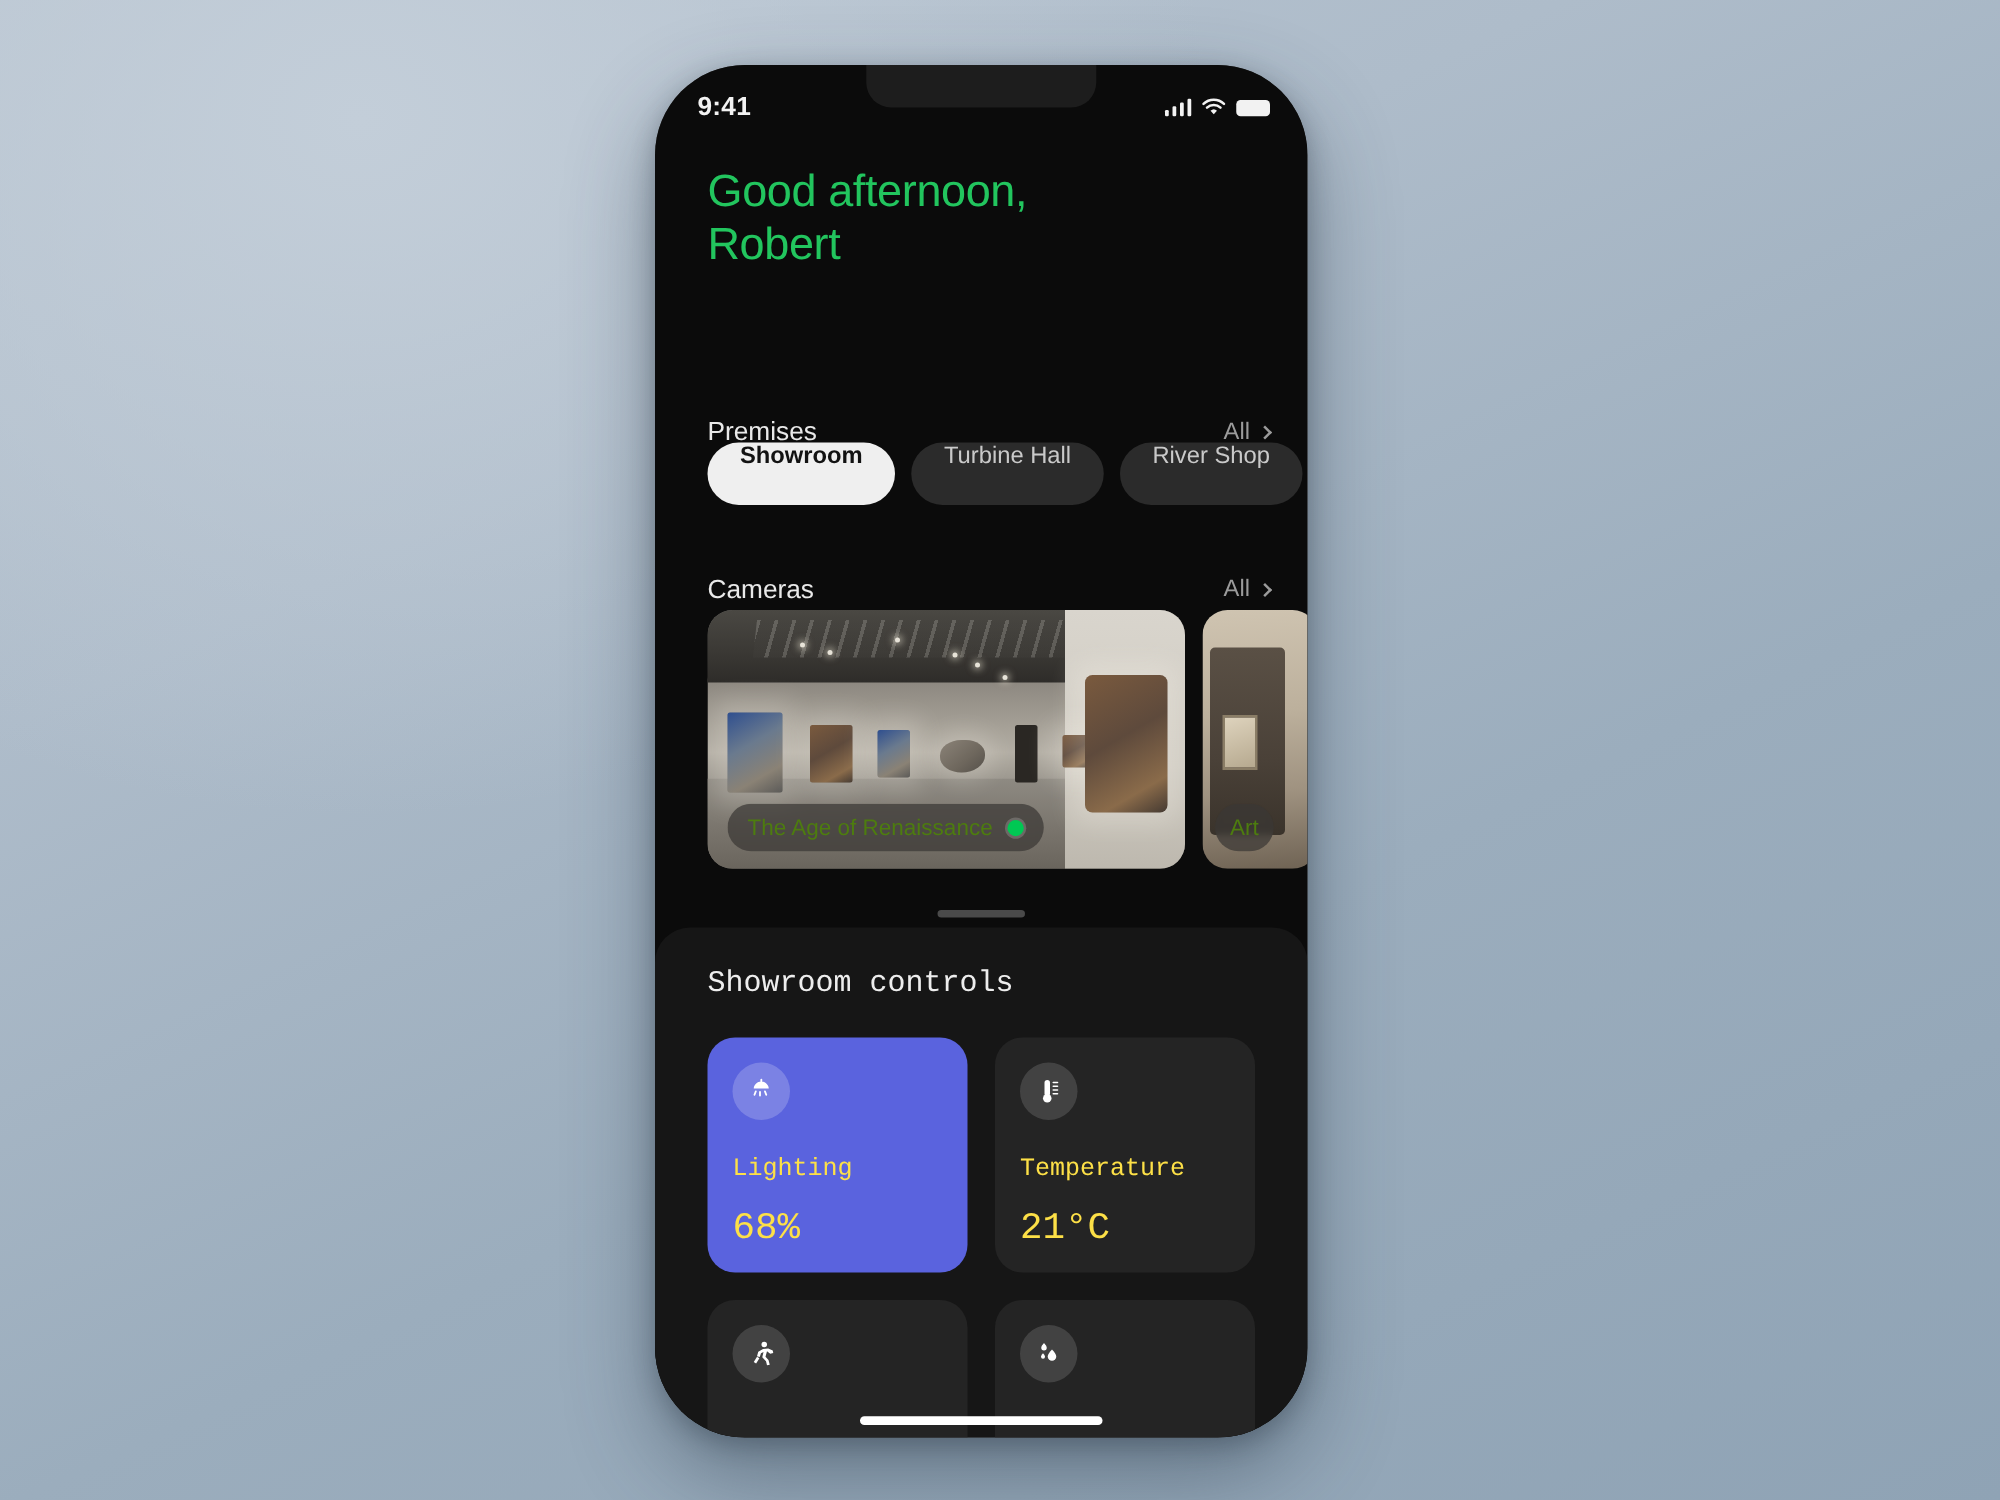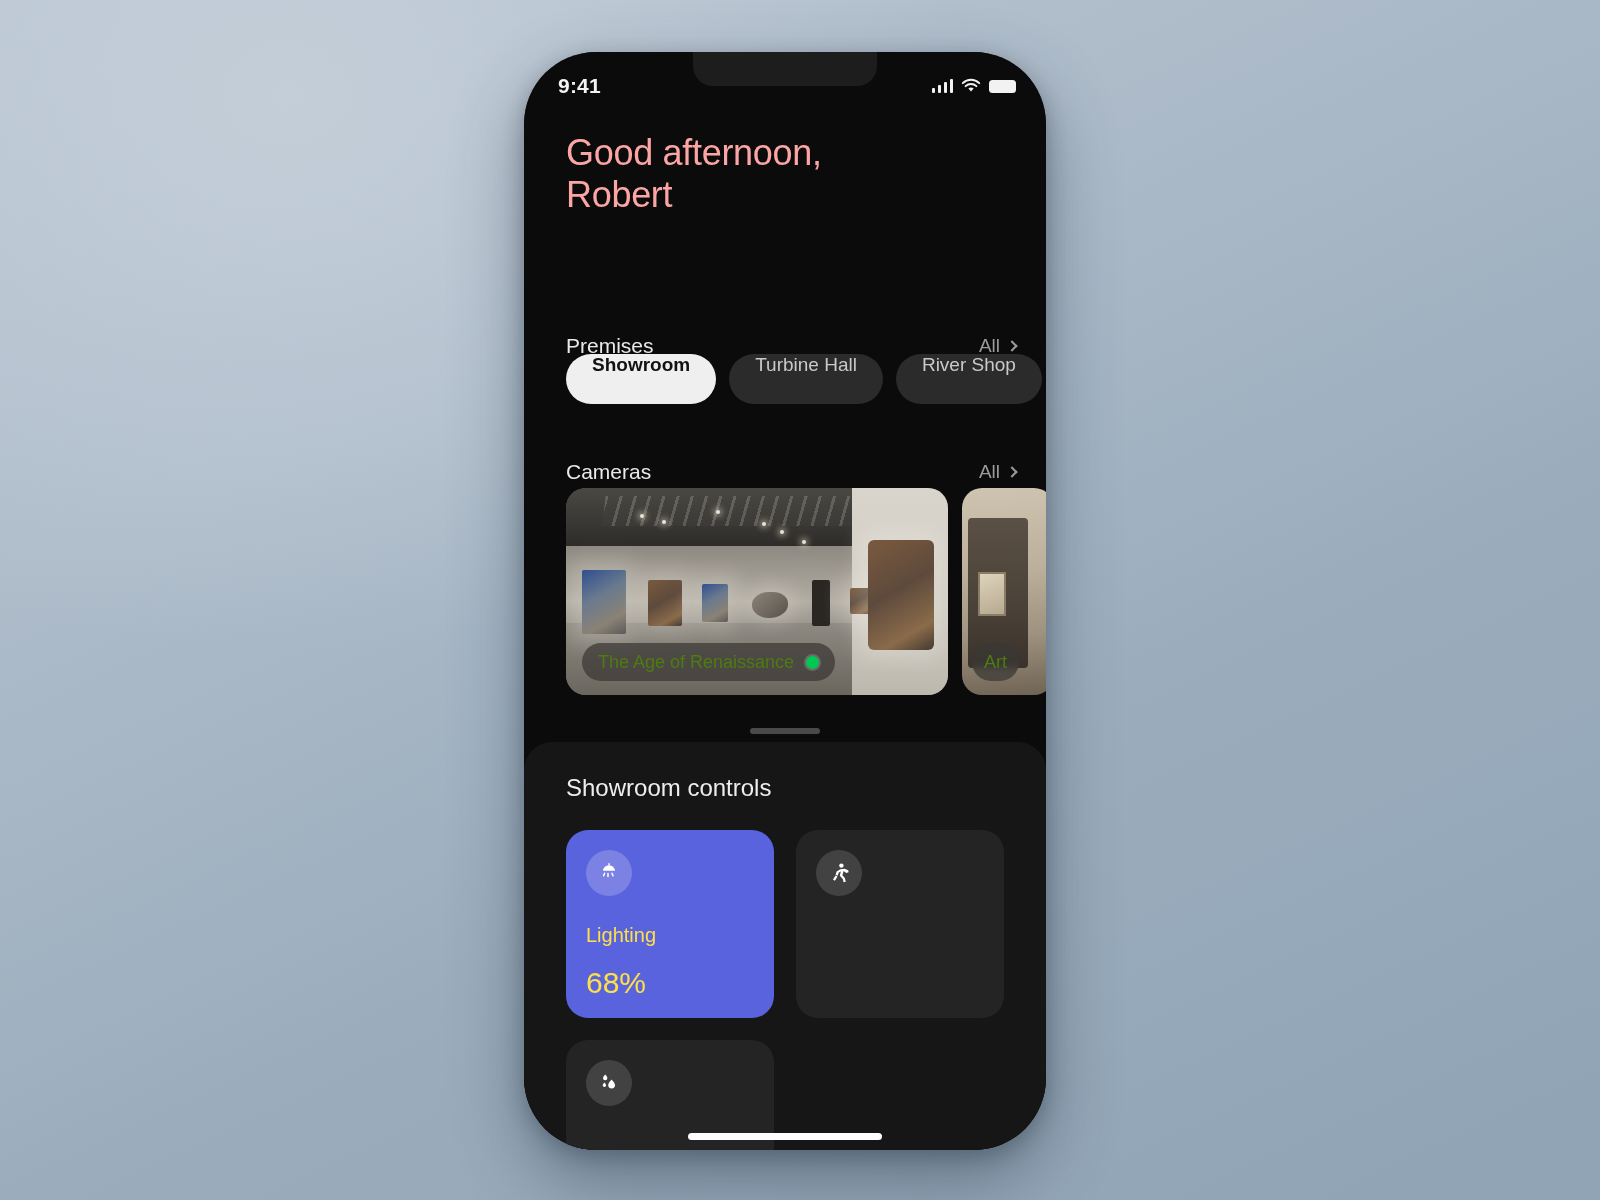--- a/index.html
+++ b/index.html
@@ -53,21 +53,21 @@
   .bars i:nth-child(3){height:11px;} .bars i:nth-child(4){height:14px;}
   .batt {
     width:27px; height:13px; border-radius:3.5px; background:#f2f2f2;
   }
 
   
   .content { position:absolute; inset:0; }
 
   .greeting {
     position:absolute; top:80px; left:42px; right:40px;
-    color:#fca5a5; font-size:36px; line-height:1.17; font-weight:400;
+    color:#22c55e; font-size:36px; line-height:1.17; font-weight:400;
     letter-spacing:-.3px;
   }
 
   .sec-head {
     position:absolute; left:42px; right:30px;
     display:flex; align-items:center; justify-content:space-between;
   }
   .sec-title { color:#e9e9e9; font-size:21px; font-weight:400; }
   .sec-all { display:flex; align-items:center; gap:8px; color:#9b9b9b; font-size:19px; }
   .chev {
@@ -162,20 +162,21 @@
   }
   .livedot { width:13px; height:13px; border-radius:50%; background:#00c853; flex:none;
              box-shadow:0 0 0 2px rgba(255,255,255,.18); }
 
   
   .sheet {
     position:absolute; left:0; right:0; top:690px; bottom:0;
     background:#161616;
     border-top-left-radius:28px; border-top-right-radius:28px;
     z-index:20;
+    font-family:Liberation Mono, monospace;
   }
   .grab {
     position:absolute; top:-14px; left:50%; transform:translateX(-50%);
     width:70px; height:6px; border-radius:3px; background:#4a4a4a;
   }
   .sheet-title {
     position:absolute; top:32px; left:42px;
     color:#ededed; font-size:24px; font-weight:400;
   }
   .grid {
@@ -321,20 +322,31 @@
             <svg width="24" height="24" viewBox="0 0 24 24">
               <path d="M12 4.2c3.2 0 6 2.9 6 5.6H6c0-2.7 2.8-5.6 6-5.6Z" fill="#fff"></path>
               <rect x="11.3" y="2" width="1.5" height="2.6" rx=".7" fill="#fff"></rect>
               <path d="M7.6 12.2l-1 2.6M11 12.6v2.8M15 12.2l1 2.6" stroke="#fff" stroke-width="1.5" stroke-linecap="round"></path>
             </svg>
           </div>
           <div class="tlabel">Lighting</div>
           <div class="tval">68%</div>
         </div>
 
+        <div class="tile">
+          <div class="ticon">
+            <svg width="24" height="24" viewBox="0 0 24 24">
+              <rect x="8.6" y="3" width="4.4" height="13" rx="2.2" fill="#fff"></rect>
+              <circle cx="10.8" cy="17.6" r="3.4" fill="#fff"></circle>
+              <path d="M15.6 5h3.4M15.6 8h3.4M15.6 11h3.4M15.6 14h3.4" stroke="#fff" stroke-width="1.3" stroke-linecap="round"></path>
+            </svg>
+          </div>
+          <div class="tlabel">Temperature</div>
+          <div class="tval">21°C</div>
+        </div>
 
         <div class="tile">
           <div class="ticon">
             <svg width="24" height="24" viewBox="0 0 24 24">
               <circle cx="14.4" cy="4.6" r="2.2" fill="#fff"></circle>
               <path d="M13.4 8.2 9.6 10.4l-1 3.6 2.2.6 1-3 2-1-1 4.2 3 3.2.8 3.2 2.2-.5-1-3.8-2.4-2.6 1.2-4.4 2.6 2 2.4-.6-.4-2-3.6-1.6Z" fill="#fff"></path>
               <path d="M8.6 14.4 6 18.6l1.9 1.2 2.6-4.2" fill="#fff"></path>
             </svg>
           </div>
 

